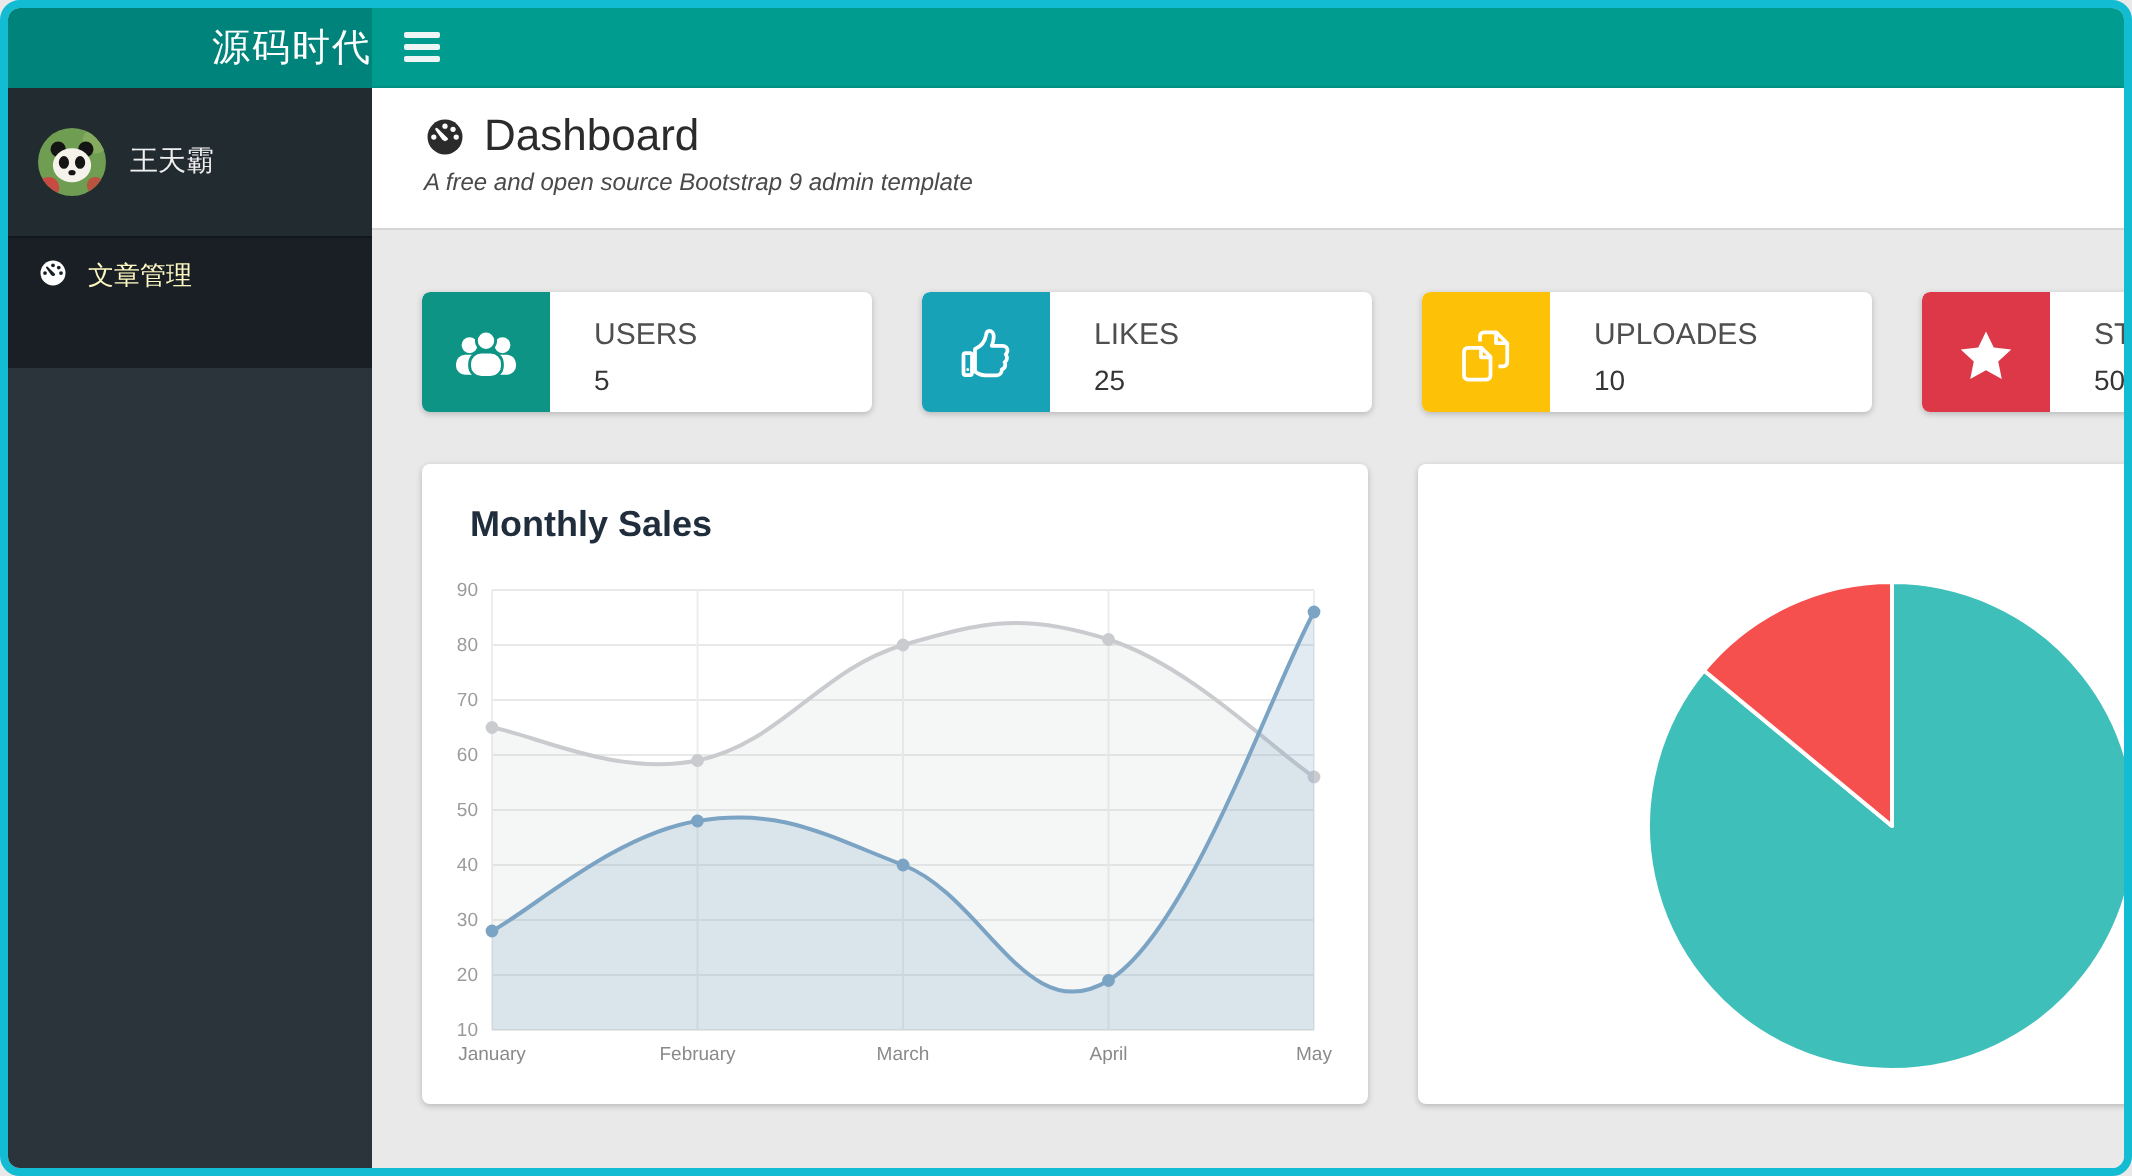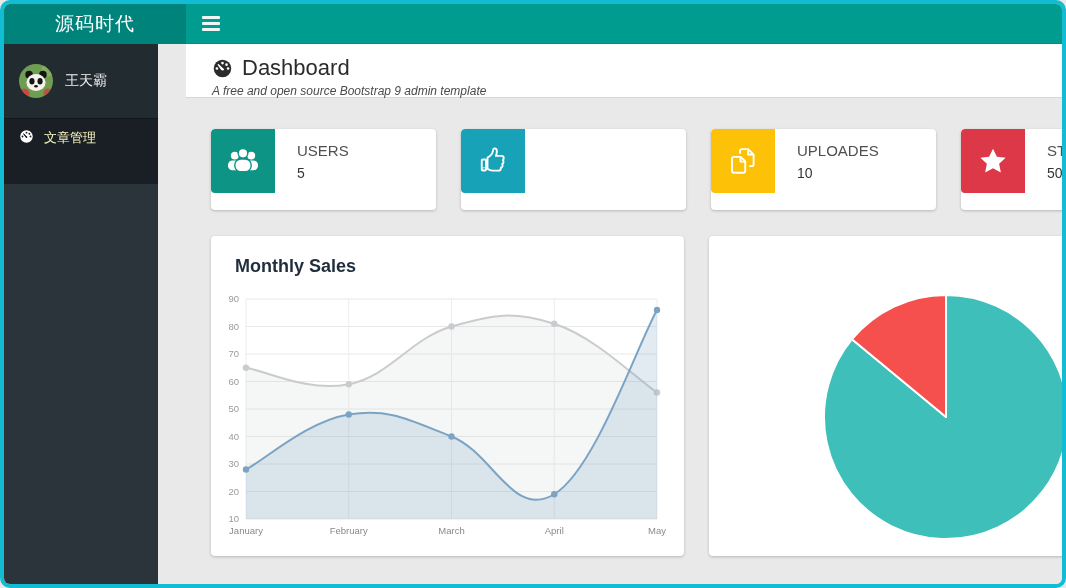--- a/index.html
+++ b/index.html
@@ -17,40 +17,40 @@
   .logo {
     width:182px; height:40px; background:#00837a; color:#fff;
     display:flex; align-items:center; justify-content:center;
     font-size:19px; letter-spacing:1px; cursor:pointer;
   }
   .navbar { flex:1; background:#009c8f; display:flex; align-items:center; padding-left:14px;
     border-bottom:1px solid rgba(0,0,0,.08); }
   .hamburger { width:22px; cursor:pointer; display:flex; flex-direction:column; gap:3px; padding:4px 2px; }
   .hamburger span { display:block; height:3px; background:#eef6f5; border-radius:1px; }
   
-  .sidebar { position:absolute; top:40px; left:0; bottom:0; width:154px; background:#2a343a; z-index:4; }
+  .sidebar { position:absolute; top:40px; left:0; bottom:0; width:182px; background:#2a343a; z-index:4; }
   .user-panel { height:75px; background:#222b30; border-bottom:1px solid #11171a;
     display:flex; align-items:center; gap:12px; padding-left:15px; }
   .avatar { width:34px; height:34px; border-radius:50%; overflow:hidden; flex:0 0 auto; }
   .avatar svg { width:100%; height:100%; display:block; }
   .user-name { color:#f0f0f0; font-size:14px; }
   .menu { background:#191f24; padding:10px 0 16px 0; }
   .menu-item { display:flex; align-items:flex-start; gap:10px; height:39px; padding-left:15px;
     color:#fef9c3; font-size:13px; cursor:pointer; }
   .menu-item svg { width:15px; height:15px; color:#fff; --hole:#191f24; }
   
   .main { position:absolute; top:40px; left:182px; right:0; bottom:0; overflow:hidden; background:#e9e9e9; }
-  .content-header { height:54px; background:#fff; border-bottom:1px solid #d6d6d6; padding:11px 0 0 26px; }
+  .content-header { height:71px; background:#fff; border-bottom:1px solid #d6d6d6; padding:11px 0 0 26px; }
   .content-header h1 { font-size:22px; font-weight:400; color:#2b2b2b; display:flex; align-items:center; gap:9px; }
   .content-header h1 svg { width:21px; height:21px; color:#2b2b2b; --hole:#fff; }
   .subtitle { font-size:12px; font-style:italic; color:#4a4a4a; margin-top:3px; }
   .content { padding:31px 0 0 25px; }
   
   .stat-row { display:flex; gap:25px; width:975px; margin-bottom:26px; }
-  .stat-card { width:225px; height:81px; background:#fff; border-radius:4px;
+  .stat-card { width:225px; height:60px; background:#fff; border-radius:4px;
     box-shadow:0 1px 3px rgba(0,0,0,.22); display:flex; overflow:hidden; }
   .stat-icon { width:64px; height:64px; border-radius:4px 0 0 4px; display:flex;
     align-items:center; justify-content:center; flex:0 0 auto; color:#fff; }
   .stat-icon svg { width:34px; height:34px; }
   .stat-text { padding:13px 0 0 22px; }
   .stat-label { font-size:15px; color:#4f4f4f; }
   .stat-value { font-size:14px; color:#353535; margin-top:6px; }
   
   .chart-row { display:flex; gap:25px; width:971px; }
   .chart-card { position:relative; width:473px; height:320px; background:#fff; border-radius:4px;
@@ -104,21 +104,21 @@
       <circle cx="22.5" cy="10" r="3.6" fill="#141414"></circle>
       <ellipse cx="16" cy="17.5" rx="9" ry="8" fill="#f4f2ea"></ellipse>
       <ellipse cx="12.2" cy="16.2" rx="2.4" ry="3" fill="#141414"></ellipse>
       <ellipse cx="19.8" cy="16.2" rx="2.4" ry="3" fill="#141414"></ellipse>
       <ellipse cx="16" cy="21" rx="1.7" ry="1.2" fill="#141414"></ellipse>
     </symbol>
   </defs>
 </svg>
 
 <div class="topbar">
-  <div class="logo" style="background-color: rgb(0, 131, 122);">
+  <div class="logo" style="background-color: rgb(0, 131, 122); justify-content: flex-end;">
     <span>源码时代</span>
   </div>
   <div class="navbar" style="background-color: rgb(0, 156, 143);">
     <div class="hamburger">
       <span></span>
         <span></span>
         <span></span>
     </div>
   </div>
 </div>
@@ -165,20 +165,24 @@
         <div class="stat-text">
           <div class="stat-label">USERS</div>
           <div class="stat-value">5</div>
         </div>
       </div>
       <div class="stat-card">
         <div class="stat-icon" style="background-color: rgb(23, 162, 184);">
           <svg style="width:30px;height:30px">
               <use href="#i-thumb"></use>
             </svg>
+        </div>
+        <div class="stat-text">
+          <div class="stat-label">LIKES</div>
+          <div class="stat-value">25</div>
         </div>
       </div>
       <div class="stat-card">
         <div class="stat-icon" style="background-color: rgb(253, 193, 7);">
           <svg style="width:30px;height:30px">
               <use href="#i-copy"></use>
             </svg>
         </div>
         <div class="stat-text">
           <div class="stat-label">UPLOADES</div>

